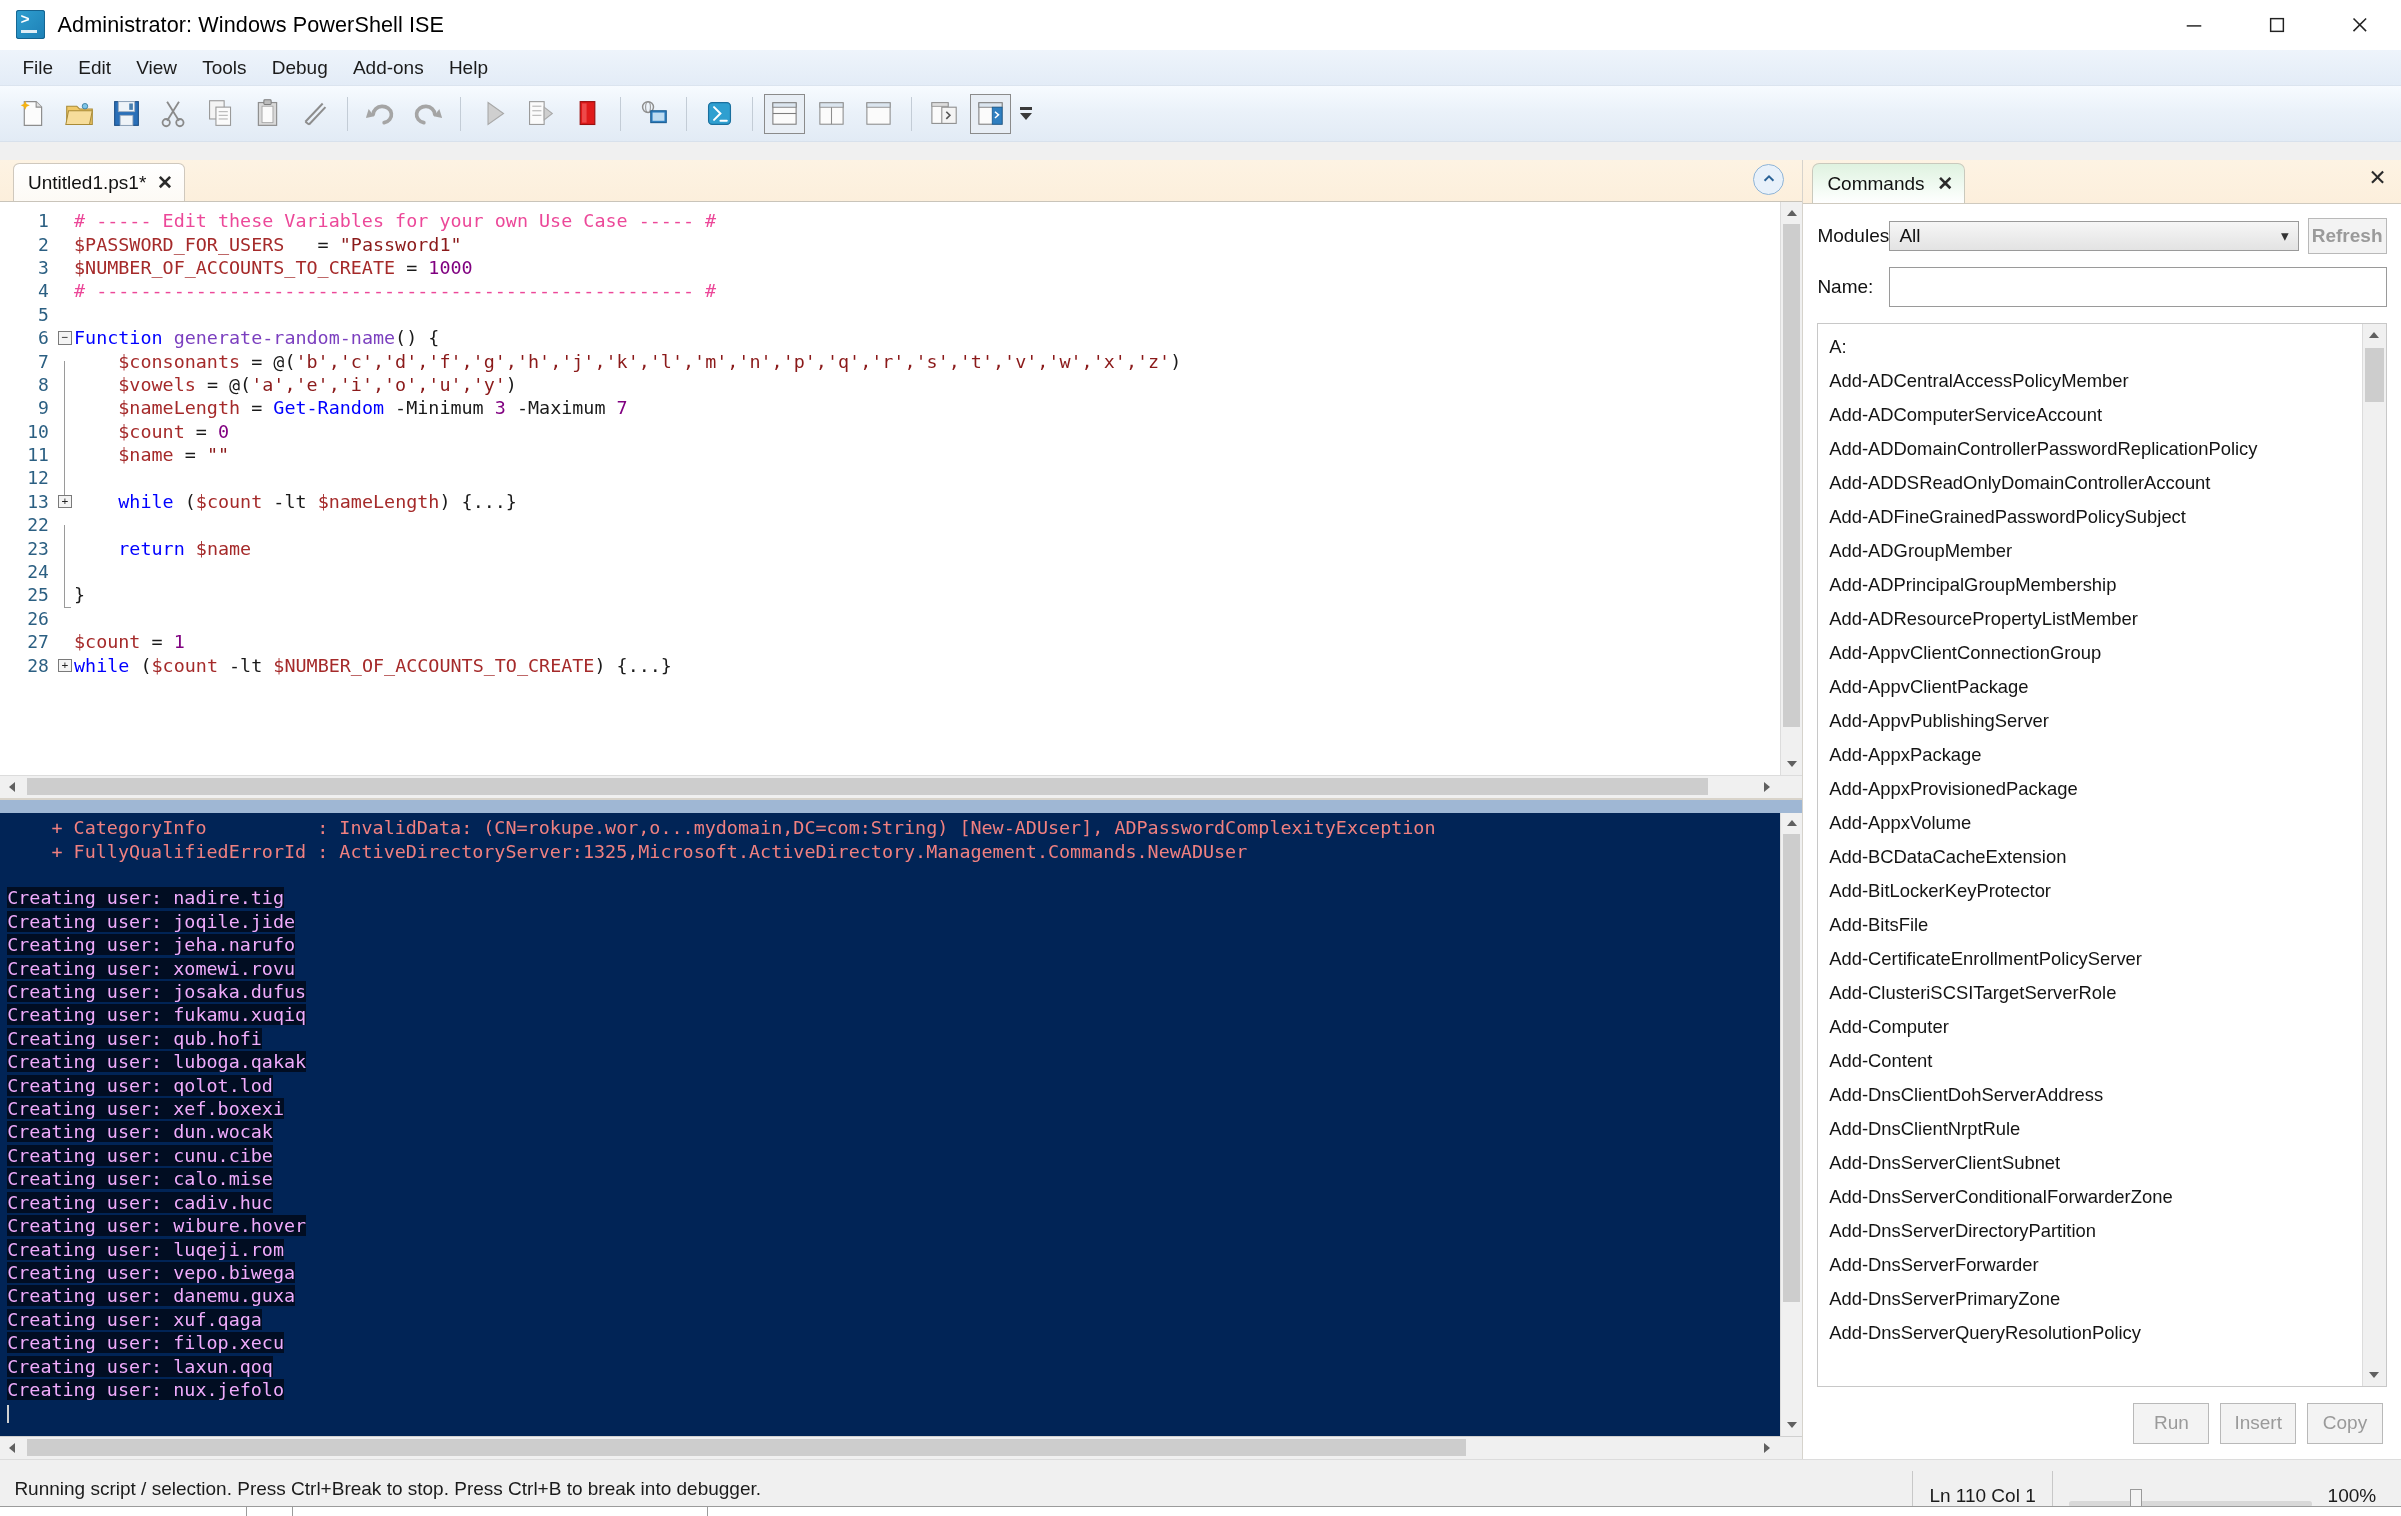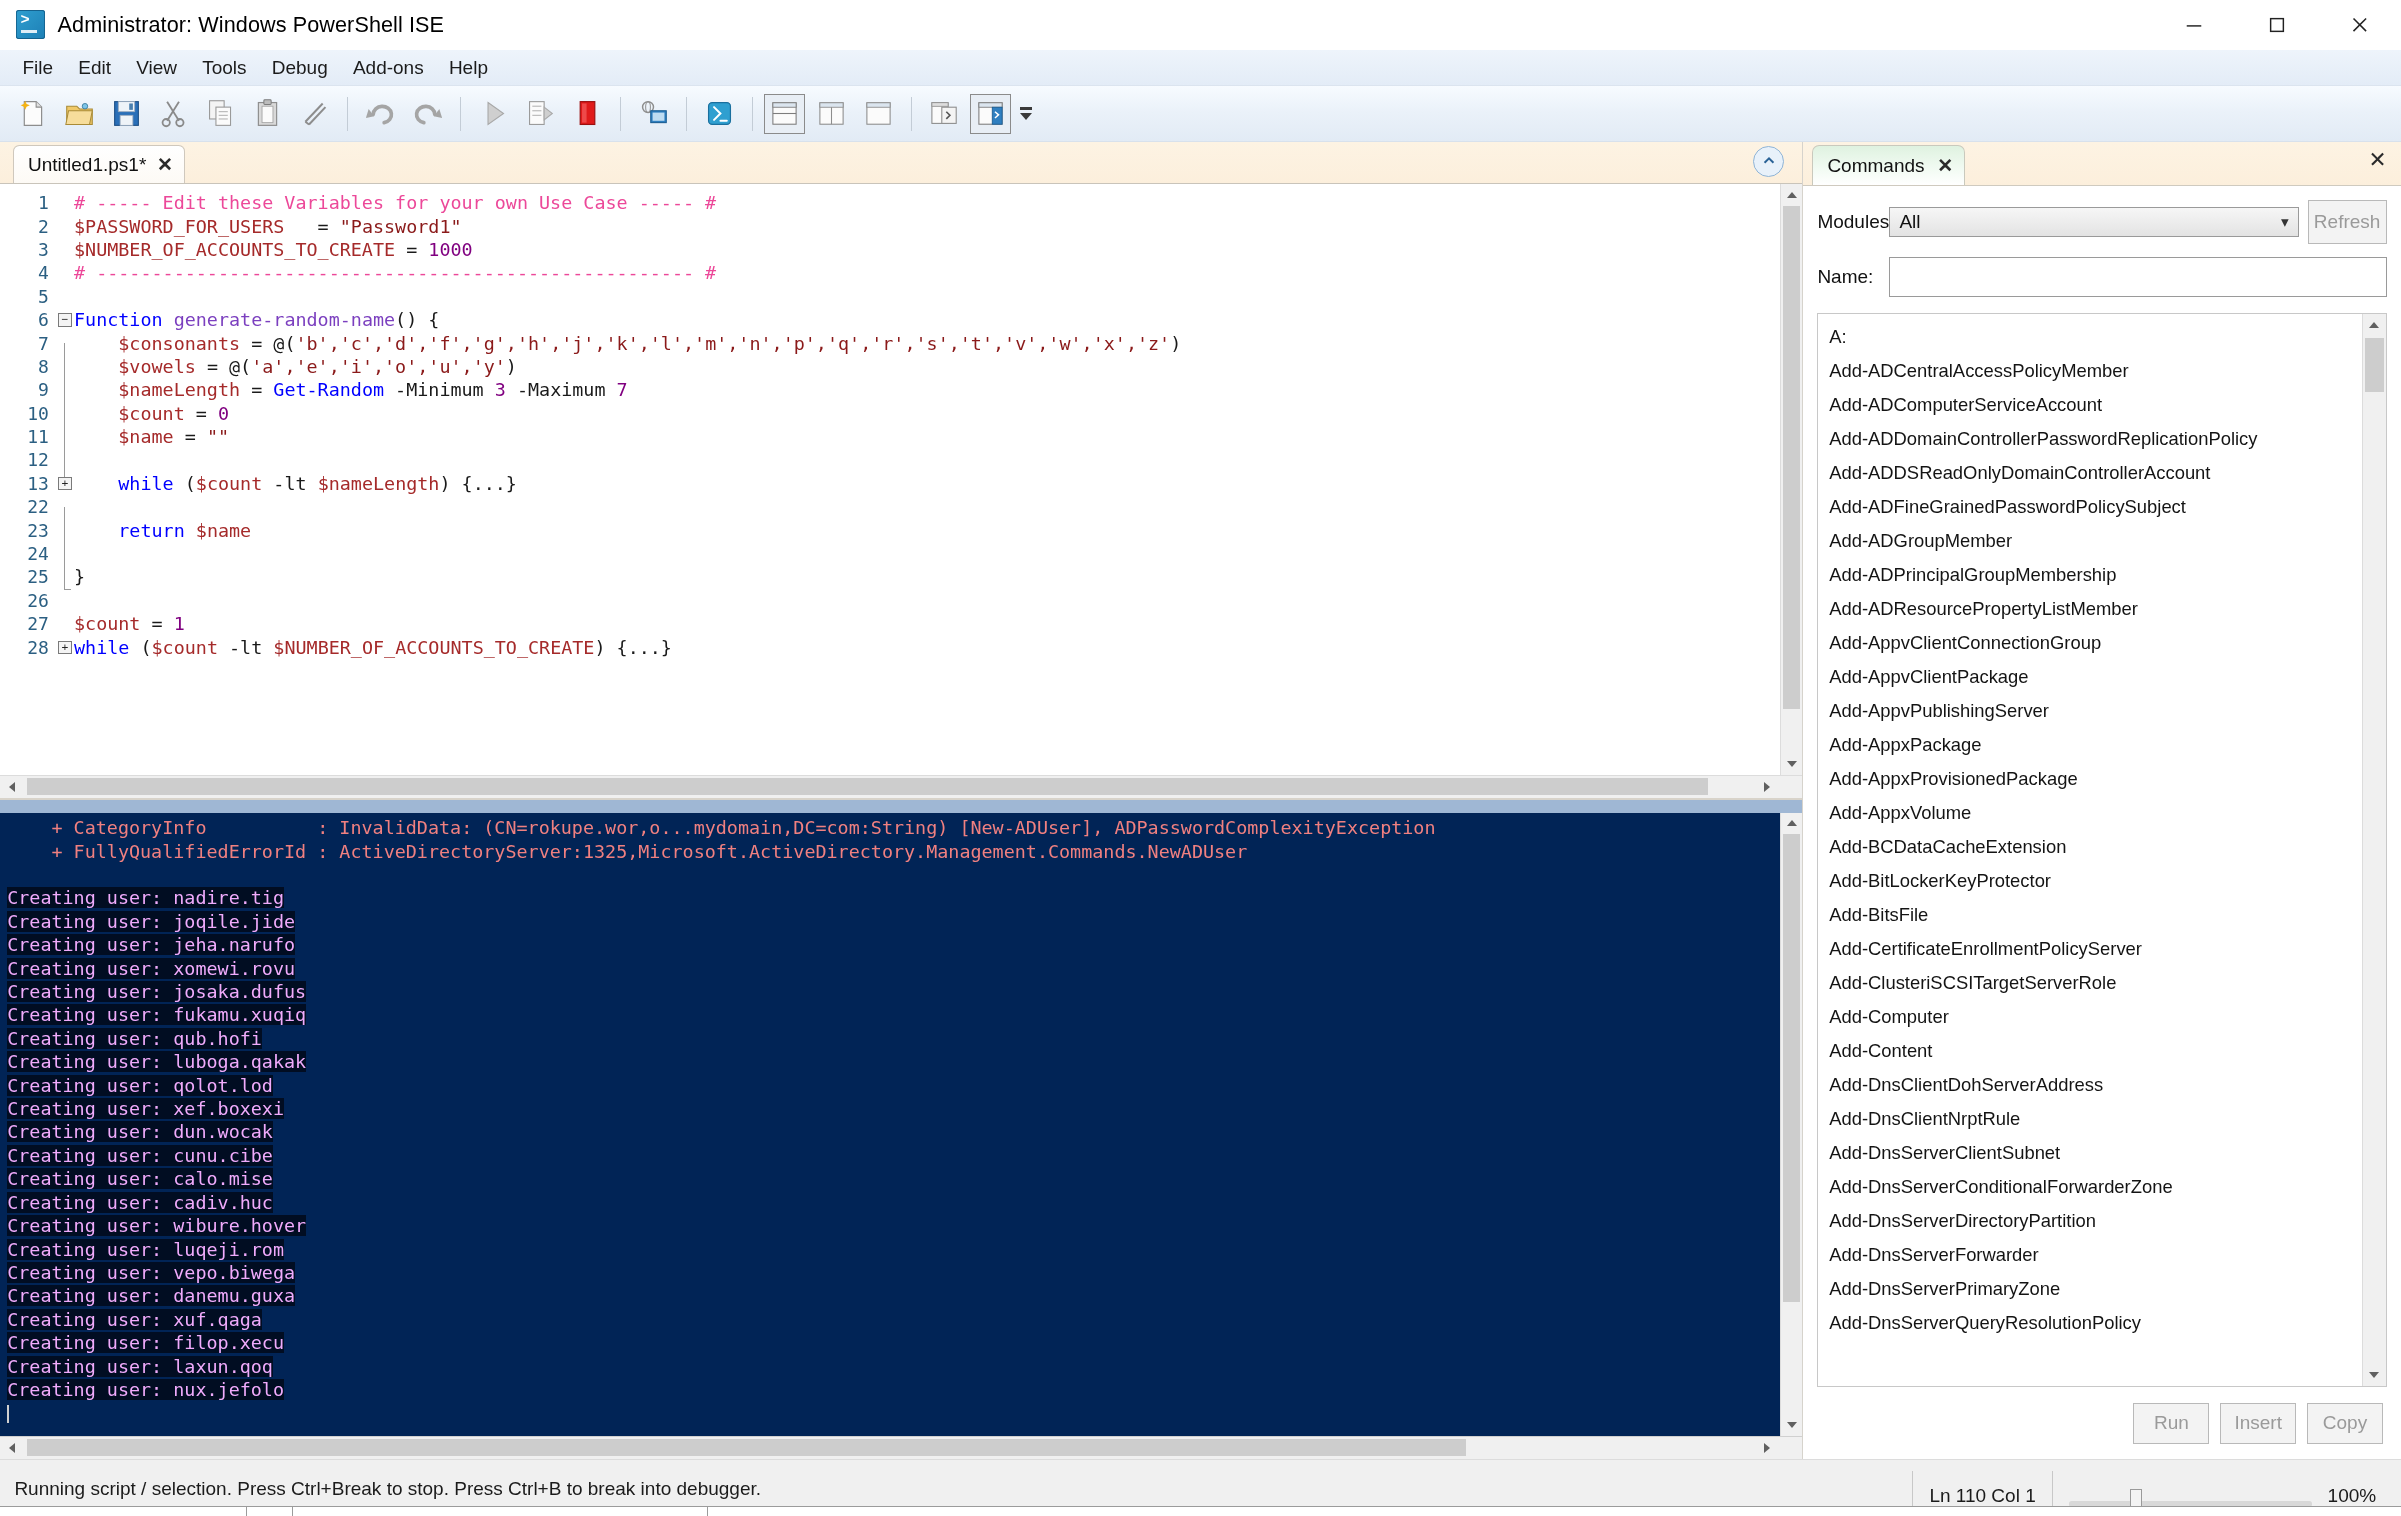--- a/index.html
+++ b/index.html
@@ -97,20 +97,21 @@
   .tb-overflow .bar { width: 11.7px; height: 2.7px; background: #3a3a3a; }
   .tb-overflow .tri {
     width: 0; height: 0; border-left: 6.3px solid transparent;
     border-right: 6.3px solid transparent; border-top: 7.2px solid #3a3a3a;
   }
 
   
   .main {
     flex: 1 1 auto; display: flex; min-height: 0;
     background: #fdf5e8;
+    margin-top: 18px;
   }
   .left-pane {
     flex: 1 1 auto; display: flex; flex-direction: column;
     min-width: 0; background: #fdf6ec;
     border-right: 0.9px solid #d6d3cc;
   }
 
   
   .tabstrip {
     height: 41px; flex: 0 0 41px;
@@ -293,24 +294,24 @@
   }
   .combo {
     flex: 1 1 auto; height: 30px;
     background: linear-gradient(to bottom,#f6f6f6 0%, #e3e3e3 100%);
     border: 0.9px solid #9a9a9a;
     display: flex; align-items: center; padding: 0 9px;
     font-size: 19px; color: #111; position: relative;
   }
   .combo .chev { margin-left: auto; color: #333; font-size: 15.3px; }
   .btn-refresh {
-    margin-left: 9px; width: 79px; height: 44px;
+    margin-left: 9px; width: 79px; height: 36px;
     border: 0.9px solid #b9b9b9; background: #f3f3f3;
     display: flex; align-items: center; justify-content: center;
-    font-size: 19px; color: #9a9a9a; flex: 0 0 79px;
+    font-size: 19px; color: #9a9a9a; flex: 0 0 79px; font-weight: bold;
   }
   .text-input {
     flex: 1 1 auto; height: 40px; background: #ffffff;
     border: 0.9px solid #9a9a9a; padding: 0 7.2px;
     font-size: 19px; color: #111;
   }
   .cmd-list-wrap {
     flex: 1 1 auto; display: flex; min-height: 0;
     border: 0.9px solid #c8c8c8; background: #ffffff; margin-top: 3.6px;
   }

